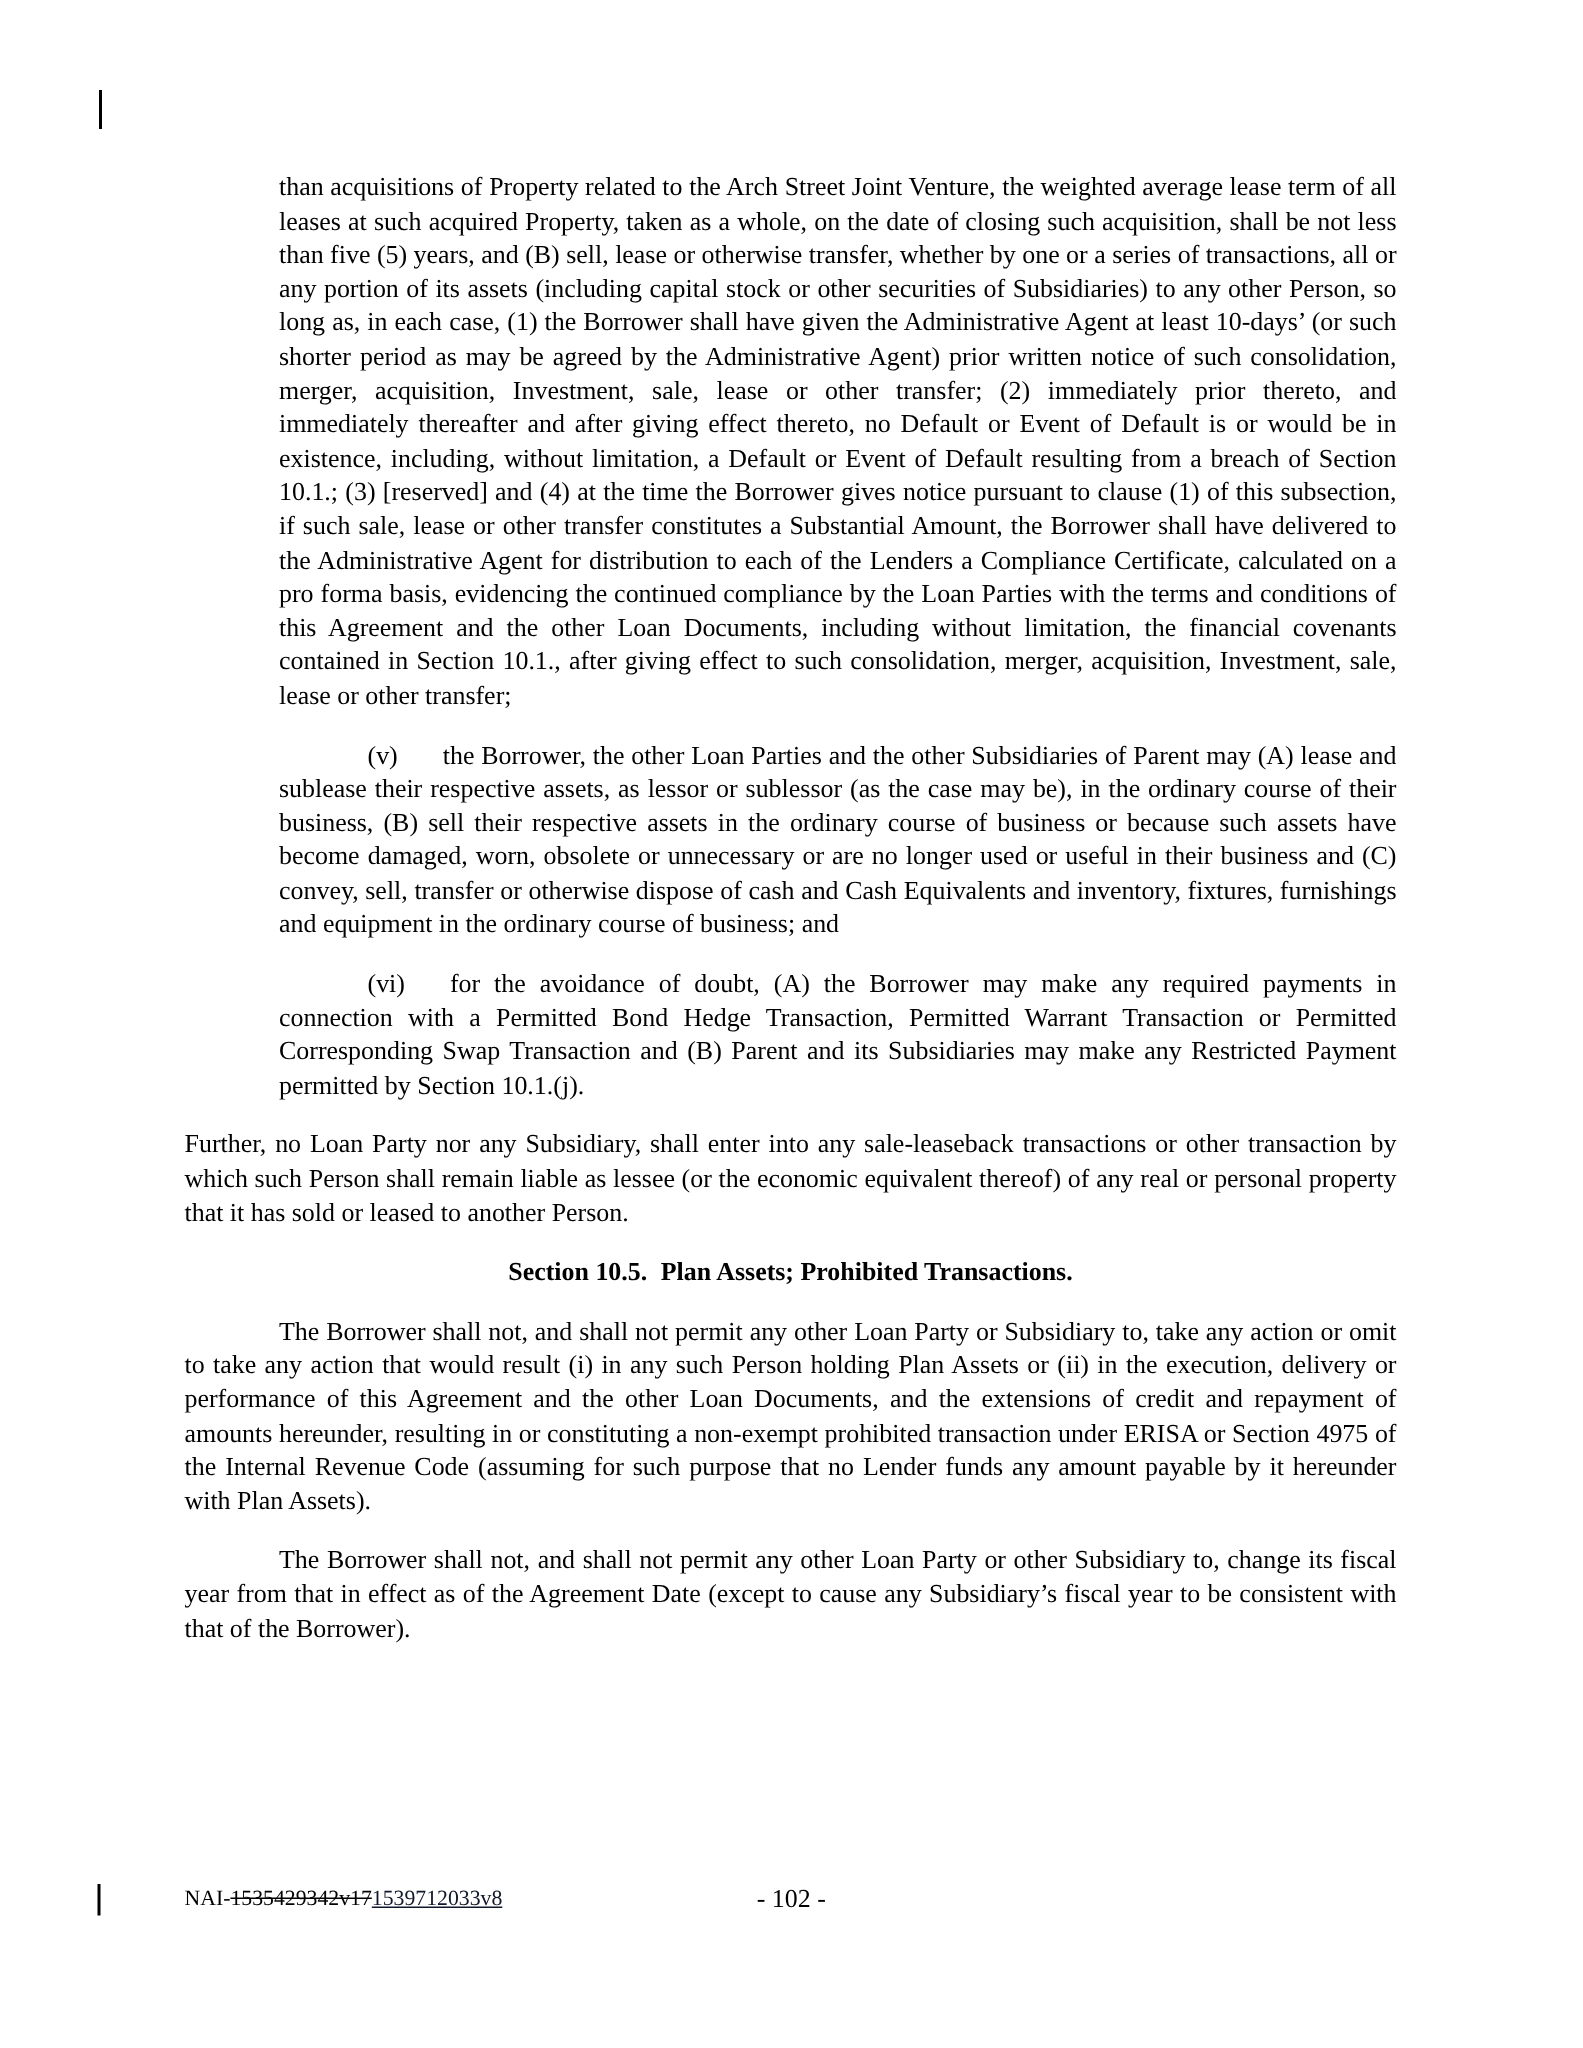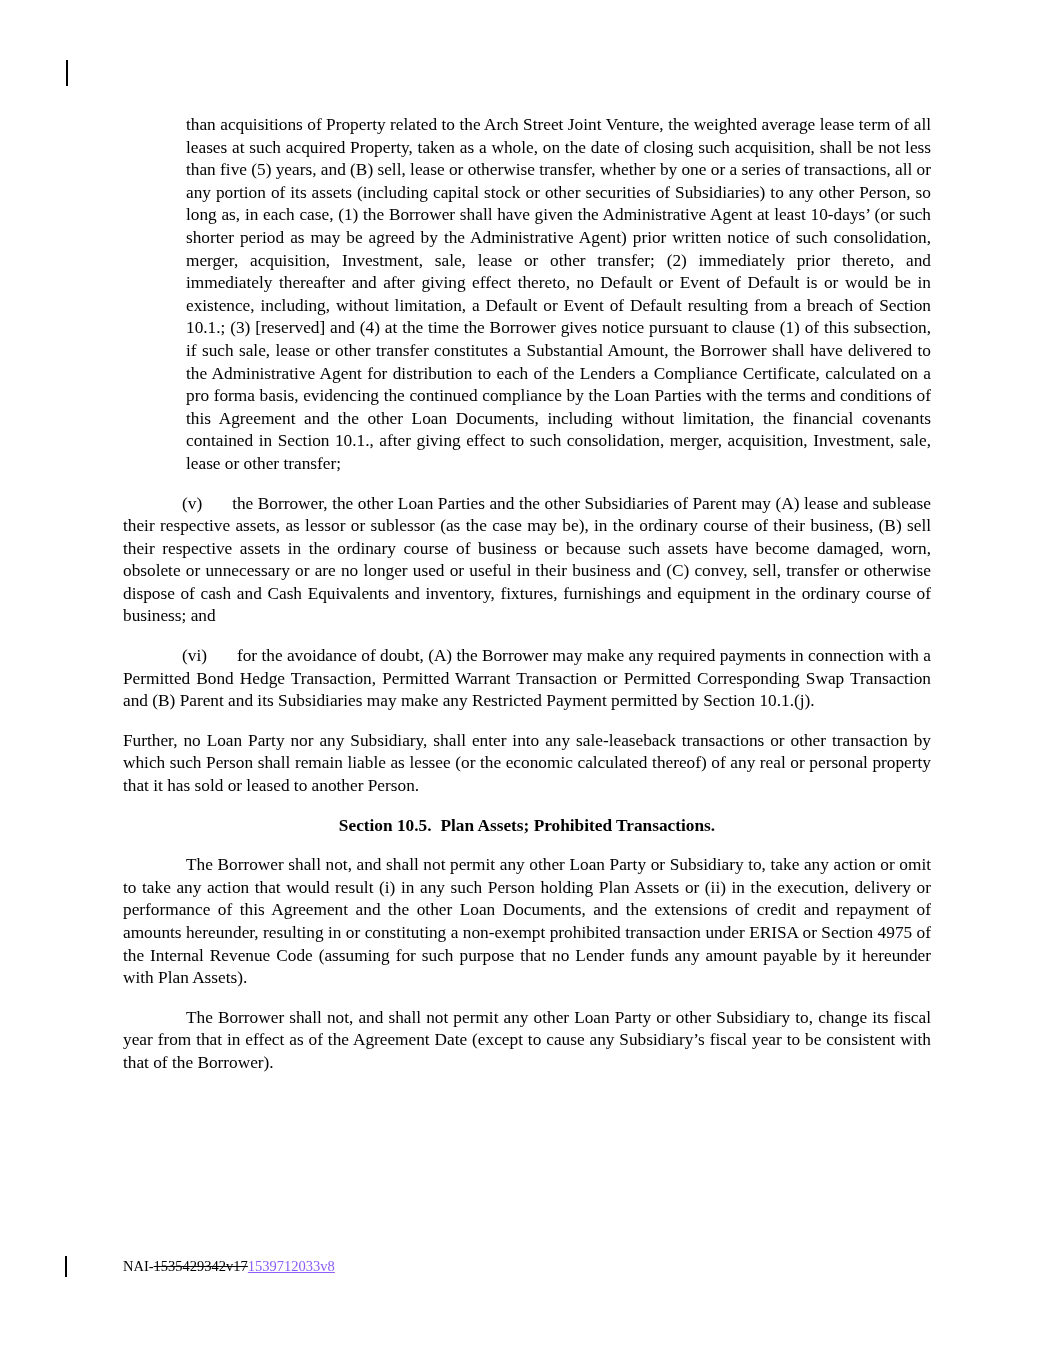--- a/index.html
+++ b/index.html
@@ -40,20 +40,21 @@
     line-height: 22.6px;
     text-align: justify;
   }
   .content p {
     margin: 0 0 17px 0;
   }
   p.indent-block {
     margin-left: 63px;
   }
   p.clause {
+    margin-left: 63px;
     text-indent: 59px;
   }
   .tab {
     display: inline-block;
     width: 30px;
   }
   .heading {
     font-weight: bold;
     text-align: center;
     margin: 0 0 17px 0;
@@ -102,28 +103,29 @@
   <div class="change-bar bottom"></div>
 
   <div class="content">
 
     <p class="indent-block">than acquisitions of Property related to the Arch Street Joint Venture, the weighted average lease term of all leases at such acquired Property, taken as a whole, on the date of closing such acquisition, shall be not less than five (5) years, and (B) sell, lease or otherwise transfer, whether by one or a series of transactions, all or any portion of its assets (including capital stock or other securities of Subsidiaries) to any other Person, so long as, in each case, (1) the Borrower shall have given the Administrative Agent at least 10-days’ (or such shorter period as may be agreed by the Administrative Agent) prior written notice of such consolidation, merger, acquisition, Investment, sale, lease or other transfer; (2) immediately prior thereto, and immediately thereafter and after giving effect thereto, no Default or Event of Default is or would be in existence, including, without limitation, a Default or Event of Default resulting from a breach of Section 10.1.; (3) [reserved] and (4) at the time the Borrower gives notice pursuant to clause (1) of this subsection, if such sale, lease or other transfer constitutes a Substantial Amount, the Borrower shall have delivered to the Administrative Agent for distribution to each of the Lenders a Compliance Certificate, calculated on a pro forma basis, evidencing the continued compliance by the Loan Parties with the terms and conditions of this Agreement and the other Loan Documents, including without limitation, the financial covenants contained in Section 10.1., after giving effect to such consolidation, merger, acquisition, Investment, sale, lease or other transfer;</p>
 
     <p class="clause"><span>(v)</span><span class="tab"></span><span>the Borrower, the other Loan Parties and the other Subsidiaries of Parent may (A) lease and sublease their respective assets, as lessor or sublessor (as the case may be), in the ordinary course of their business, (B) sell their respective assets in the ordinary course of business or because such assets have become damaged, worn, obsolete or unnecessary or are no longer used or useful in their business and (C) convey, sell, transfer or otherwise dispose of cash and Cash Equivalents and inventory, fixtures, furnishings and equipment in the ordinary course of business; and</span></p>
 
     <p class="clause"><span>(vi)</span><span class="tab"></span><span>for the avoidance of doubt, (A) the Borrower may make any required payments in connection with a Permitted Bond Hedge Transaction, Permitted Warrant Transaction or Permitted Corresponding Swap Transaction and (B) Parent and its Subsidiaries may make any Restricted Payment permitted by Section 10.1.(j).</span></p>
 
-    <p>Further, no Loan Party nor any Subsidiary, shall enter into any sale-leaseback transactions or other transaction by which such Person shall remain liable as lessee (or the economic calculated thereof) of any real or personal property that it has sold or leased to another Person.</p>
+    <p>Further, no Loan Party nor any Subsidiary, shall enter into any sale-leaseback transactions or other transaction by which such Person shall remain liable as lessee (or the economic equivalent thereof) of any real or personal property that it has sold or leased to another Person.</p>
 
     <p class="heading"><span>Section 10.5.</span><span class="gap"></span><span>Plan Assets; Prohibited Transactions.</span></p>
 
     <p class="body-indent">The Borrower shall not, and shall not permit any other Loan Party or Subsidiary to, take any action or omit to take any action that would result (i) in any such Person holding Plan Assets or (ii) in the execution, delivery or performance of this Agreement and the other Loan Documents, and the extensions of credit and repayment of amounts hereunder, resulting in or constituting a non-exempt prohibited transaction under ERISA or Section 4975 of the Internal Revenue Code (assuming for such purpose that no Lender funds any amount payable by it hereunder with Plan Assets).</p>
 
 
     <p class="body-indent">The Borrower shall not, and shall not permit any other Loan Party or other Subsidiary to, change its fiscal year from that in effect as of the Agreement Date (except to cause any Subsidiary’s fiscal year to be consistent with that of the Borrower).</p>
 
   </div>
 
   <div class="footer">
-    <div class="doc-id"><span>NAI-</span><span class="deleted" style="color: #000000;">1535429342v17</span><span class="inserted" style="color: #8b5cf6;">1539712033v8</span></div>
+    <div class="doc-id"><span>NAI-</span><span class="deleted" style="color: #000000;">1535429342v17</span><span class="inserted" style="color: #0f172a;">1539712033v8</span></div>
+    <div class="page-number">- 102 -</div>
   </div>
 
 </div>
 
 </body></html>

